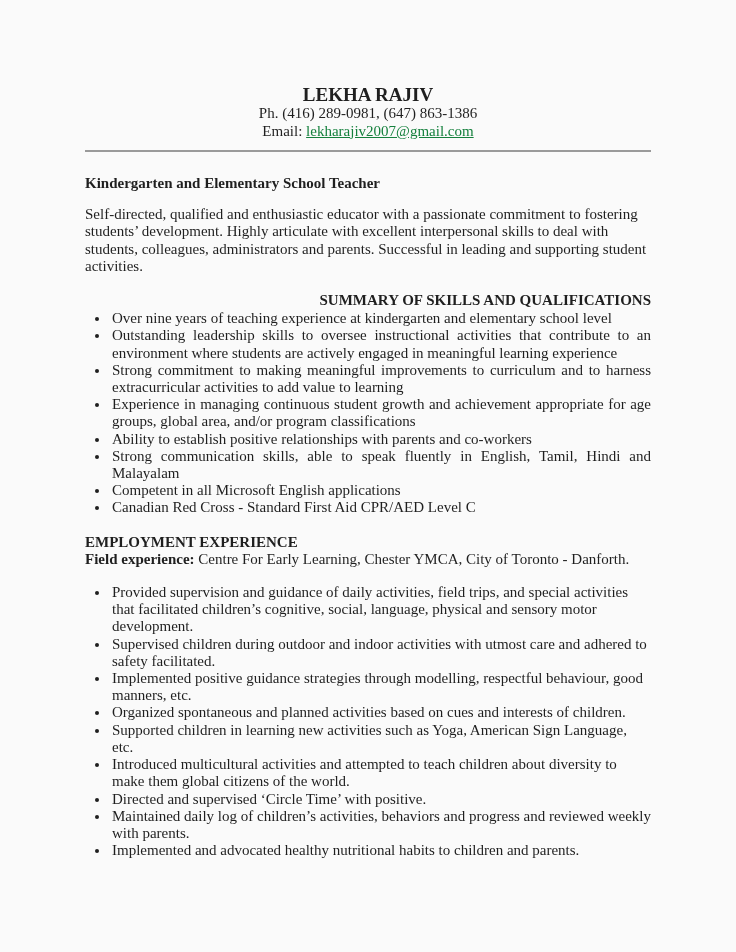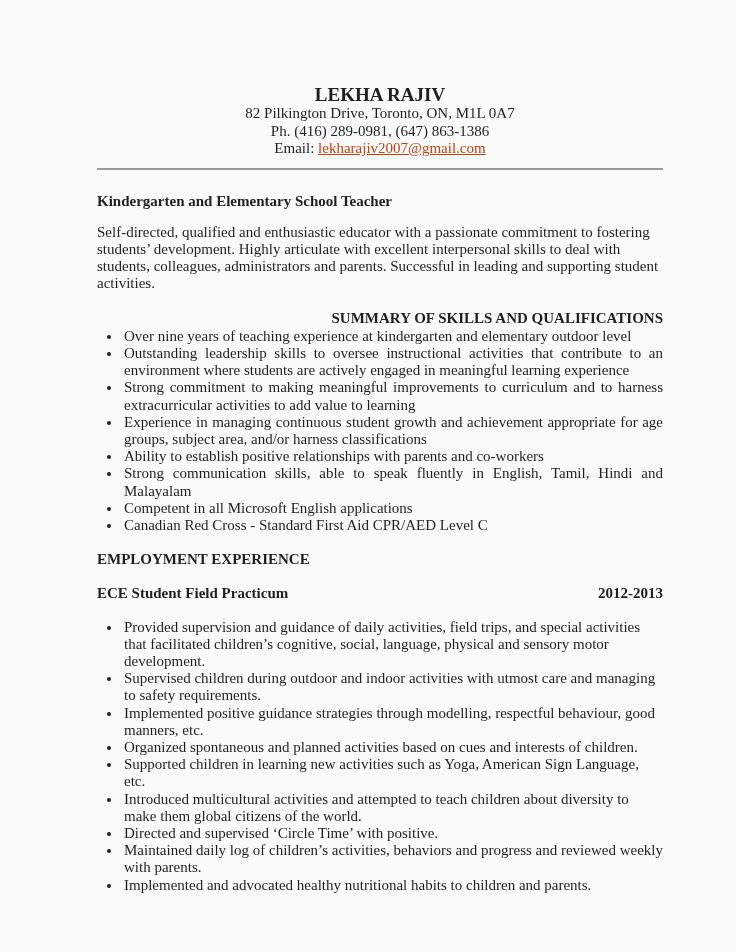--- a/index.html
+++ b/index.html
@@ -15,37 +15,36 @@
     font-family: "Liberation Serif", "DejaVu Serif", serif;
     font-size: 15px;
     line-height: 17.2px;
     color: #1f1f1f;
   }
   .doc {
     position: absolute;
     left: 85px;
     top: 0;
     width: 566px;
-    margin-left: 12px;
   }
   .header {
     margin-top: 84px;
     text-align: center;
   }
   .name {
     font-size: 19px;
     font-weight: bold;
     line-height: 21px;
     margin: 0;
   }
   .contact-line {
     line-height: 17.5px;
   }
   .email-link {
-    color: #c2410c;
+    color: #15803d;
   }
   .rule {
     border: none;
     border-top: 2px solid #9a9a9a;
     margin: 10px 0 0 0;
   }
   .job-heading-title {
     text-align: left;
     font-weight: bold;
     margin-top: 23px;
@@ -85,53 +84,49 @@
     margin-top: 16px;
   }
 </style>
 </head>
 <body>
 
 <div class="doc">
 
   <div class="header">
     <div class="name">LEKHA RAJIV</div>
-    <div class="contact-line">82 Pilkington Drive, Toronto, ON, M1L 0A7</div>
     <div class="contact-line">Ph. (416) 289-0981, (647) 863-1386</div>
     <div class="contact-line"><span>Email: </span><a href="#" class="email-link">lekharajiv2007@gmail.com</a></div>
   </div>
 
   <hr class="rule">
 
   <div class="job-heading-title">Kindergarten and Elementary School Teacher</div>
 
   <div class="summary-paragraph">Self-directed, qualified and enthusiastic educator with a passionate commitment to fostering students’ development. Highly articulate with excellent interpersonal skills to deal with students, colleagues, administrators and parents. Successful in leading and supporting student activities.</div>
 
   <div class="section-heading">SUMMARY OF SKILLS AND QUALIFICATIONS</div>
   <ul class="bullets justified">
-    <li>Over nine years of teaching experience at kindergarten and elementary outdoor level</li>
+    <li>Over nine years of teaching experience at kindergarten and elementary school level</li>
     <li>Outstanding leadership skills to oversee instructional activities that contribute to an environment where students are actively engaged in meaningful learning experience</li>
     <li>Strong commitment to making meaningful improvements to curriculum and to harness extracurricular activities to add value to learning</li>
-    <li>Experience in managing continuous student growth and achievement appropriate for age groups, subject area, and/or harness classifications</li>
+    <li>Experience in managing continuous student growth and achievement appropriate for age groups, global area, and/or program classifications</li>
     <li>Ability to establish positive relationships with parents and co-workers</li>
     <li>Strong communication skills, able to speak fluently in English, Tamil, Hindi and Malayalam</li>
     <li>Competent in all Microsoft English applications</li>
     <li>Canadian Red Cross - Standard First Aid CPR/AED Level C</li>
   </ul>
 
   <div class="emp-heading">EMPLOYMENT EXPERIENCE</div>
 
-  <div class="job-row">
-    <span>ECE Student Field Practicum</span>
-    <span>2012-2013</span>
-  </div>
+  <div class="field-row"><span class="label">Field experience:</span><span> Centre For Early Learning, Chester YMCA, City of Toronto - Danforth.</span></div>
 
   <ul class="bullets emp-bullets">
     <li>Provided supervision and guidance of daily activities, field trips, and special activities that facilitated children’s cognitive, social, language, physical and sensory motor development.</li>
-    <li>Supervised children during outdoor and indoor activities with utmost care and managing to safety requirements.</li>
+    <li>Supervised children during outdoor and indoor activities with utmost care and adhered to safety facilitated.</li>
     <li>Implemented positive guidance strategies through modelling, respectful behaviour, good manners, etc.</li>
     <li>Organized spontaneous and planned activities based on cues and interests of children.</li>
     <li>Supported children in learning new activities such as Yoga, American Sign Language, etc.</li>
     <li>Introduced multicultural activities and attempted to teach children about diversity to make them global citizens of the world.</li>
     <li>Directed and supervised ‘Circle Time’ with positive.</li>
     <li>Maintained daily log of children’s activities, behaviors and progress and reviewed weekly with parents.</li>
     <li>Implemented and advocated healthy nutritional habits to children and parents.</li>
   </ul>
 
 </div>

